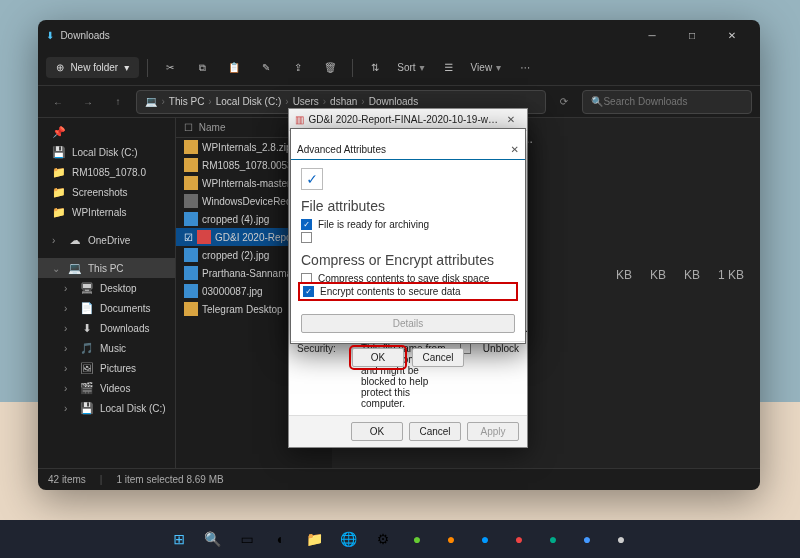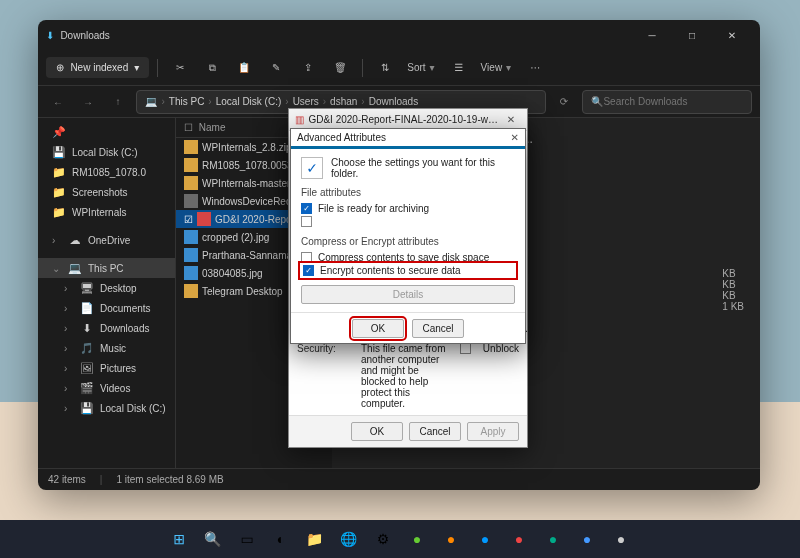--- a/index.html
+++ b/index.html
@@ -32,21 +32,21 @@
 .flgroup{padding:4px 8px;color:#aaa;font-size:10px}
 .flrow{display:flex;align-items:center;gap:4px;padding:2px 8px;color:#ccc;white-space:nowrap;overflow:hidden}
 .flrow.sel{background:#0a4d8c}
 .ficn{width:14px;height:14px;display:inline-block;flex-shrink:0}
 .ficn.zip{background:#d9a441}
 .ficn.fold{background:#d9a441}
 .ficn.img{background:#3a8dd0}
 .ficn.pdf{background:#d64545}
 .ficn.exe{background:#6a6a6a}
 .rightpane{flex:1;background:#222;display:flex;flex-direction:column;align-items:flex-start;padding:14px 14px;color:#ccc;position:relative}
-.rpsizelist{position:absolute;right:16px;top:150px;display:flex;flex-direction:column;gap:0;color:#aaa;font-size:10px}
+.rpsizelist{position:absolute;right:16px;top:150px;display:flex;flex-direction:row;gap:18px;color:#aaa;font-size:12px}
 .preview{margin-left:22px}
 .preview h4{font-weight:400;font-size:12px;margin-bottom:2px}
 .preview .sub{color:#888;font-size:10px;margin-bottom:10px}
 .pdficn{width:60px;height:70px;background:#fff;border:1px solid #555;margin:8px 0;position:relative}
 .pdficn::after{content:"PDF";position:absolute;top:26px;left:8px;background:#d64545;color:#fff;padding:2px 6px;font-size:10px;font-weight:bold}
 .meta{display:grid;grid-template-columns:auto auto;gap:2px 8px;font-size:10px;color:#aaa}
 .status{height:22px;border-top:1px solid #333;display:flex;align-items:center;padding:0 10px;color:#aaa;gap:14px}
 
 
 .props{position:absolute;left:288px;top:108px;width:240px;height:340px;background:#fff;border:1px solid #888;box-shadow:0 6px 24px rgba(0,0,0,.5);font-size:10px;color:#222;display:flex;flex-direction:column}
@@ -57,26 +57,26 @@
 .propsrow{display:flex;align-items:center;gap:8px}
 .propsrow .plbl{width:56px;color:#333}
 .props .btnrow{display:flex;justify-content:flex-end;gap:6px;padding:6px 8px;border-top:1px solid #ddd;background:#f3f3f3}
 .wbtn{min-width:52px;padding:3px 8px;background:#efefef;border:1px solid #aaa;border-radius:2px;text-align:center;font-size:10px}
 .wbtn.disabled{color:#999}
 .chk{width:11px;height:11px;border:1px solid #888;display:inline-flex;align-items:center;justify-content:center;font-size:8px;flex-shrink:0}
 .chk.on{background:#0a64c2;border-color:#0a64c2;color:#fff}
 
 
 .adv{position:absolute;left:290px;top:128px;width:236px;height:216px;background:#fff;border:1px solid #666;box-shadow:0 8px 28px rgba(0,0,0,.6);font-size:10px;color:#222;display:flex;flex-direction:column}
-.adv .atitle{height:20px;display:flex;align-items:center;padding:8px 6px;background:#fff;border-bottom:3px solid #0369a1}
+.adv .atitle{height:20px;display:flex;padding:15px 6px;background:#fff;border-bottom:1px solid #0369a1}
 .adv .abody{flex:1;padding:8px 10px;display:flex;flex-direction:column;gap:6px}
 .adv .arow{display:flex;align-items:flex-start;gap:8px}
 .adv .aicn{width:22px;height:22px;border:1px solid #bbb;display:flex;align-items:center;justify-content:center;color:#0a64c2;font-size:14px;flex-shrink:0}
 .adv fieldset{border:none;padding:0;margin-top:2px}
-.adv legend{color:#444;font-size:10px;margin-bottom:4px}
+.adv legend{color:#444;font-size:14px;margin-bottom:4px}
 .adv .opt{display:flex;align-items:center;gap:6px;padding:1px 0}
 .adv .hl{padding:1px 2px}
 .redbox{outline:2px solid #c00;outline-offset:1px}
 .adv .detail{align-self:flex-end}
 .adv .abtnrow{display:flex;justify-content:center;gap:8px;padding:6px 8px;border-top:1px solid #e0e0e0}
 
 
 .taskbar{position:absolute;bottom:0;left:0;right:0;height:38px;background:#1f2430;display:flex;align-items:center;justify-content:center;gap:6px}
 .tb{width:28px;height:28px;border-radius:4px;display:flex;align-items:center;justify-content:center;font-size:14px}
 </style>
@@ -89,21 +89,21 @@
     <span>Downloads</span>
     <span class="spacer"></span>
     <div class="tbtn">─</div>
     <div class="tbtn">□</div>
     <div class="tbtn">✕</div>
   </div>
 
   <div class="toolbar">
     <div class="newbtn">
       <span>⊕</span>
-      <span>New indexed</span>
+      <span>New folder</span>
       <span>▾</span>
     </div>
     <span class="vsep"></span>
     <div class="tool">✂</div>
     <div class="tool">⧉</div>
     <div class="tool">📋</div>
     <div class="tool">✎</div>
     <div class="tool">⇪</div>
     <div class="tool">🗑</div>
     <span class="vsep"></span>
@@ -222,36 +222,40 @@
             <span>RM1085_1078.0053.10586.13</span>
           </div>
           <div class="flrow">
             <span class="ficn fold"></span>
             <span>WPInternals-master</span>
           </div>
           <div class="flrow">
             <span class="ficn exe"></span>
             <span>WindowsDeviceRecoveryTool</span>
           </div>
+          <div class="flrow">
+            <span class="ficn img"></span>
+            <span>cropped (4).jpg</span>
+          </div>
           <div class="flrow sel">
             <span style="color:#fff">☑</span>
             <span class="ficn pdf"></span>
             <span>GD&amp;I 2020-Report-FINAL-202</span>
           </div>
           <div class="flrow">
             <span class="ficn img"></span>
             <span>cropped (2).jpg</span>
           </div>
           <div class="flrow">
             <span class="ficn img"></span>
             <span>Prarthana-Sannamani-story-1</span>
           </div>
           <div class="flrow">
             <span class="ficn img"></span>
-            <span>03804085.jpg</span>
+            <span>03000087.jpg</span>
           </div>
           <div class="flrow">
             <span class="ficn fold"></span>
             <span>Telegram Desktop</span>
           </div>
         </div>
     </div>
     <div class="rightpane">
       <div class="preview">
         <h4>GD&amp;I 2020-Report-FINAL-20...</h4>
@@ -321,21 +325,20 @@
 
 <div class="adv">
   <div class="atitle">
     <span>Advanced Attributes</span>
     <span class="spacer" style="flex:1"></span>
     <span style="color:#555">✕</span>
   </div>
   <div class="abody">
     <div class="arow">
       <div class="aicn">✓</div>
-      <span>Choose the settings you want for this folder.</span>
     </div>
     <fieldset>
       <legend>File attributes</legend>
       <div class="opt">
           <span class="chk on">✓</span>
           <span>File is ready for archiving</span>
         </div>
       <div class="opt">
           <span class="chk"></span>
         </div>
@@ -343,21 +346,21 @@
     <fieldset>
       <legend>Compress or Encrypt attributes</legend>
       <div class="opt">
           <span class="chk"></span>
           <span>Compress contents to save disk space</span>
         </div>
       <div class="opt hl redbox">
           <span class="chk on">✓</span>
           <span>Encrypt contents to secure data</span>
         </div>
-      <div class="wbtn disabled detail" style="margin-top:8px">Details</div>
+      <div class="wbtn disabled detail" style="margin-top:16px">Details</div>
     </fieldset>
   </div>
   <div class="abtnrow">
     <div class="wbtn redbox">OK</div>
     <div class="wbtn">Cancel</div>
   </div>
 </div>
 
 <div class="taskbar">
   <div class="tb" style="color:#4cc2ff">⊞</div>

